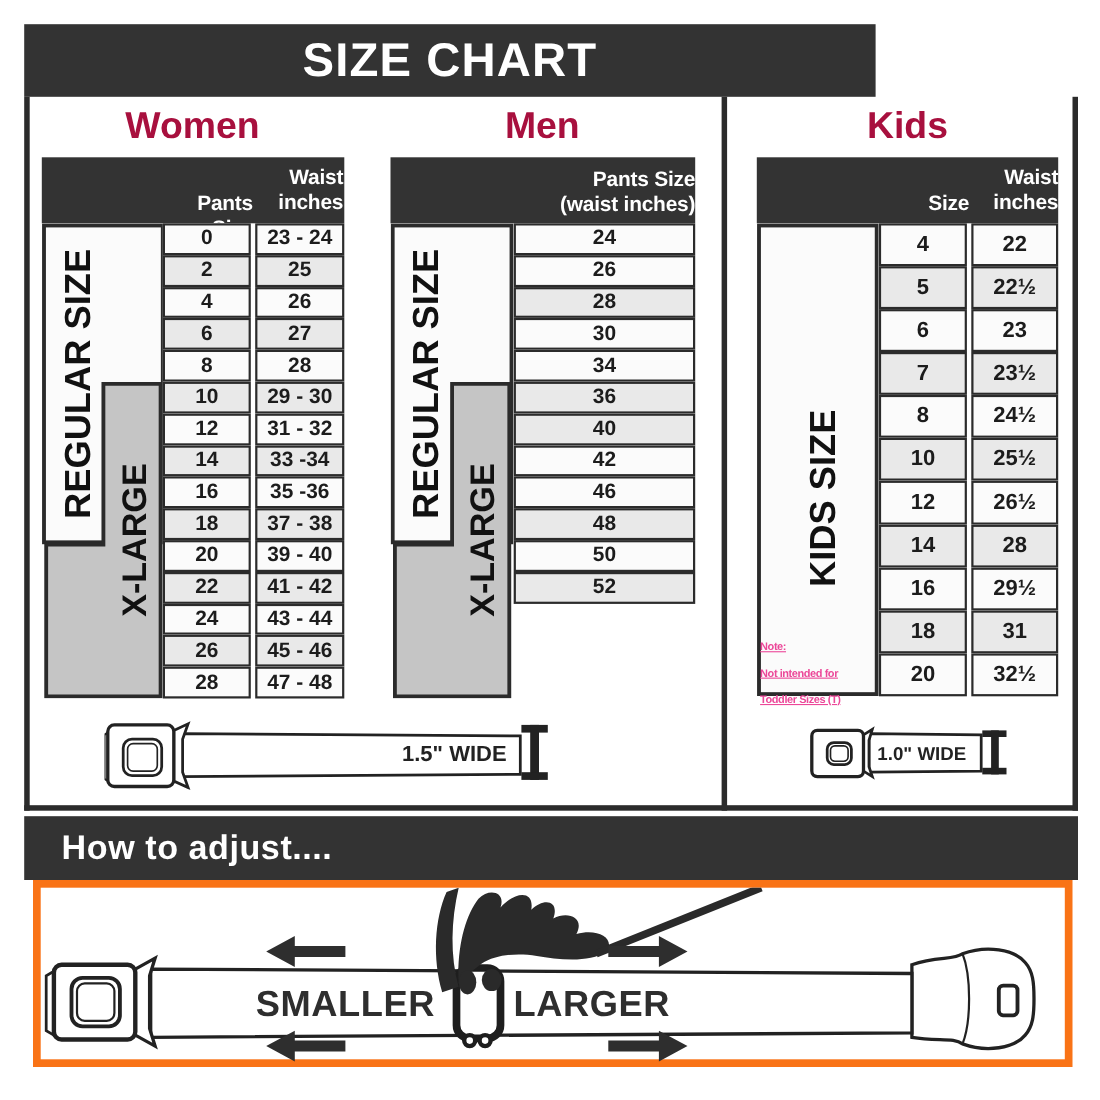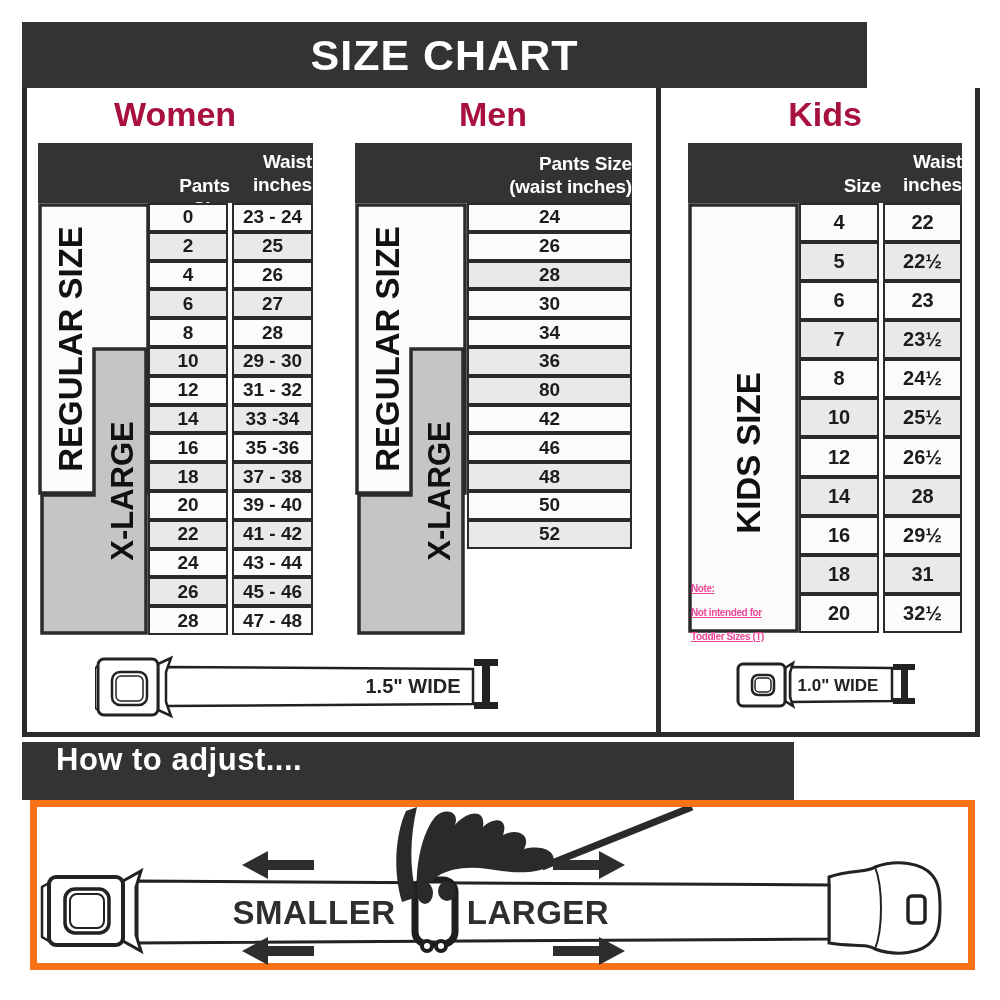--- a/index.html
+++ b/index.html
@@ -1,21 +1,21 @@
 <!DOCTYPE html>
 <html><head>
 <meta charset="utf-8">
 <style>
   html,body{margin:0;padding:0;background:#fff;}
   #root{position:relative;width:1000px;height:1000px;background:#ffffff;
         font-family:"Liberation Sans",sans-serif;color:#1c1c1c;overflow:hidden;}
   .abs{position:absolute;}
   .darkbar{background:#333333;}
   
-  .title-bar{left:22px;top:22px;width:845px;height:66px;display:flex;align-items:center;justify-content:center;}
+  .title-bar{left:22px;top:22px;width:774px;height:66px;display:flex;align-items:center;justify-content:center;}
   .title-text{color:#ffffff;font-size:43px;font-weight:bold;letter-spacing:1px;}
   
   .main-frame{left:22px;top:88px;width:958px;height:649px;border:5px solid #2b2b2b;border-top:none;box-sizing:border-box;}
   .divider{left:656px;top:88px;width:5px;height:649px;background:#2b2b2b;}
   
   .hdg{top:95px;width:200px;text-align:center;font-size:34px;font-weight:bold;color:#A8103E;}
   .hdg-women{left:75px;}
   .hdg-men{left:393px;}
   .hdg-kids{left:725px;}
   
@@ -52,21 +52,21 @@
   
   .kids-note{left:691px;top:577px;width:118px;font-size:10px;font-weight:bold;
              line-height:24px;letter-spacing:-0.4px;color:#ec4899;text-decoration:underline;}
   .kids-note span{display:block;white-space:nowrap;}
   
   .belt-adult{left:95px;top:650px;}
   .belt-kids{left:733px;top:655px;}
   .belt-w-label{font-size:20px;font-weight:bold;fill:#222;}
   .belt-w-label-s{font-size:17px;font-weight:bold;fill:#222;}
   
-  .adjust-bar{left:22px;top:742px;width:772px;height:58px;display:flex;}
+  .adjust-bar{left:22px;top:742px;width:958px;height:58px;display:flex;align-items:center;}
   .adjust-title{color:#fff;font-size:31px;font-weight:bold;padding-left:34px;letter-spacing:0.5px;}
   .adjust-panel{left:30px;top:800px;width:945px;height:170px;border:7px solid #f97316;box-sizing:border-box;background:#fff;}
   .adjust-word{font-size:33px;font-weight:bold;fill:#2e2e2e;letter-spacing:0.5px;}
 </style>
 </head>
 <body>
 
 <div id="root">
 
   <div class="abs darkbar title-bar">
@@ -153,21 +153,21 @@
       <div class="cell shaded">45 - 46</div>
       <div class="cell">47 - 48</div>
     </div>
   <div class="abs col col-m">
       <div class="cell">24</div>
       <div class="cell">26</div>
       <div class="cell shaded">28</div>
       <div class="cell">30</div>
       <div class="cell">34</div>
       <div class="cell shaded">36</div>
-      <div class="cell shaded">80</div>
+      <div class="cell shaded">40</div>
       <div class="cell">42</div>
       <div class="cell">46</div>
       <div class="cell shaded">48</div>
       <div class="cell">50</div>
       <div class="cell shaded">52</div>
     </div>
   <div class="abs col col-k1">
       <div class="cell">4</div>
       <div class="cell shaded">5</div>
       <div class="cell">6</div>

